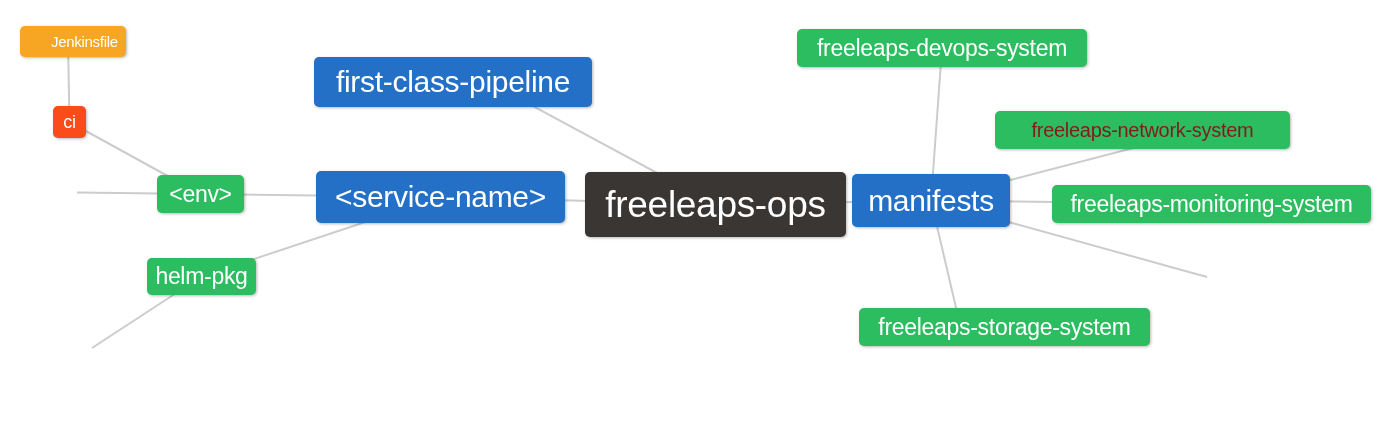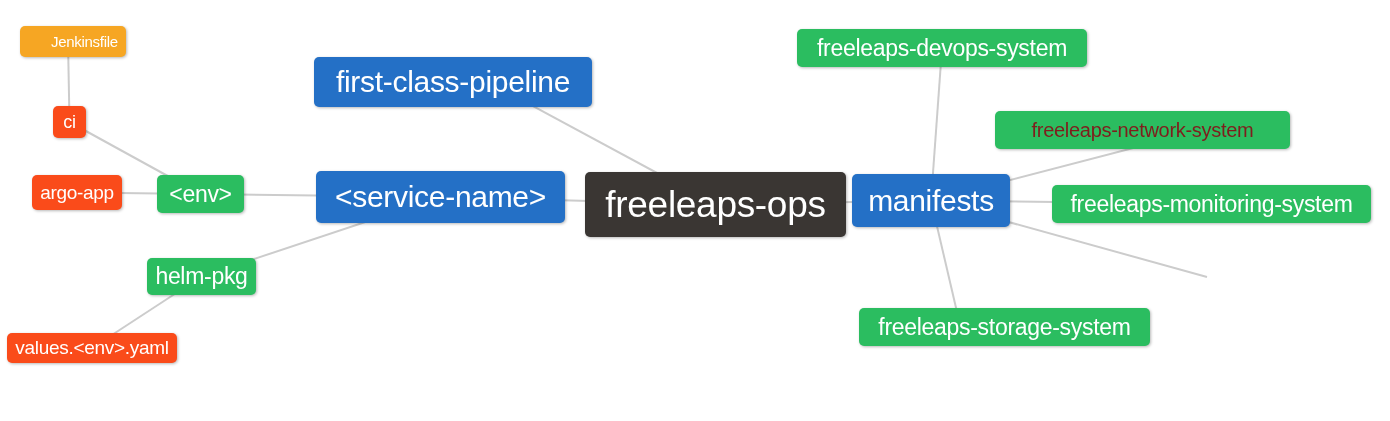--- a/index.html
+++ b/index.html
@@ -56,24 +56,22 @@
       <line stroke="#cccccc" stroke-width="2" x1="453" y1="63" x2="715.5" y2="204.5"></line>
       <line stroke="#cccccc" stroke-width="2" x1="715.5" y1="204.5" x2="931" y2="200.5"></line>
       <line stroke="#cccccc" stroke-width="2" x1="931" y1="200.5" x2="942" y2="48"></line>
       <line stroke="#cccccc" stroke-width="2" x1="931" y1="200.5" x2="1202.5" y2="130"></line>
       <line stroke="#cccccc" stroke-width="2" x1="931" y1="200.5" x2="1211.5" y2="204"></line>
       <line stroke="#cccccc" stroke-width="2" x1="931" y1="200.5" x2="1207" y2="277"></line>
       <line stroke="#cccccc" stroke-width="2" x1="931" y1="200.5" x2="960.5" y2="327"></line>
     </svg>
 <div class="node" style="left: 20px; top: 26px; min-width: 96px; height: 31px; font-size: 15px; background: rgb(246, 166, 35); color: rgb(255, 255, 255); padding-left: 31px;">Jenkinsfile</div>
     <div class="node" style="left: 53px; top: 106px; min-width: 33px; height: 32px; font-size: 18px; background: rgb(250, 75, 26); color: rgb(255, 255, 255);">ci</div>
-    <div class="node" style="left: 32px; top: 175px; min-width: 90px; height: 35px; font-size: 19px; background: rgb(250, 75, 26); color: rgb(255, 255, 255);">argo-app</div>
     <div class="node" style="left: 157px; top: 175px; min-width: 87px; height: 38px; font-size: 23px; background: rgb(43, 189, 96); color: rgb(255, 255, 255);">&lt;env&gt;</div>
     <div class="node" style="left: 147px; top: 258px; min-width: 109px; height: 37px; font-size: 23px; background: rgb(43, 189, 96); color: rgb(255, 255, 255);">helm-pkg</div>
-    <div class="node" style="left: 7px; top: 333px; min-width: 170px; height: 30px; font-size: 19px; background: rgb(250, 75, 26); color: rgb(255, 255, 255);">values.&lt;env&gt;.yaml</div>
     <div class="node" style="left: 314px; top: 38px; min-width: 278px; height: 50px; font-size: 30px; background: rgb(36, 112, 198); color: rgb(255, 255, 255); margin-top: 19px;">first-class-pipeline</div>
     <div class="node" style="left: 316px; top: 171px; min-width: 249px; height: 52px; font-size: 30px; background: rgb(36, 112, 198); color: rgb(255, 255, 255);">&lt;service-name&gt;</div>
     <div class="node" style="left: 585px; top: 172px; min-width: 261px; height: 65px; font-size: 37px; background: rgb(58, 54, 51); color: rgb(255, 255, 255);">freeleaps-ops</div>
     <div class="node" style="left: 852px; top: 174px; min-width: 158px; height: 53px; font-size: 30px; background: rgb(36, 112, 198); color: rgb(255, 255, 255);">manifests</div>
     <div class="node" style="left: 797px; top: 29px; min-width: 290px; height: 38px; font-size: 23px; background: rgb(43, 189, 96); color: rgb(255, 255, 255);">freeleaps-devops-system</div>
     <div class="node" style="left: 995px; top: 111px; min-width: 295px; height: 38px; font-size: 20px; background: rgb(43, 189, 96); color: #7f1d1d;">freeleaps-network-system</div>
     <div class="node" style="left: 1052px; top: 185px; min-width: 319px; height: 38px; font-size: 23px; background: rgb(43, 189, 96); color: rgb(255, 255, 255);">freeleaps-monitoring-system</div>
     <div class="node" style="left: 815px; top: 308px; min-width: 291px; height: 38px; font-size: 23px; background: rgb(43, 189, 96); color: rgb(255, 255, 255); margin-left: 44px;">freeleaps-storage-system</div>
   </div>
 

